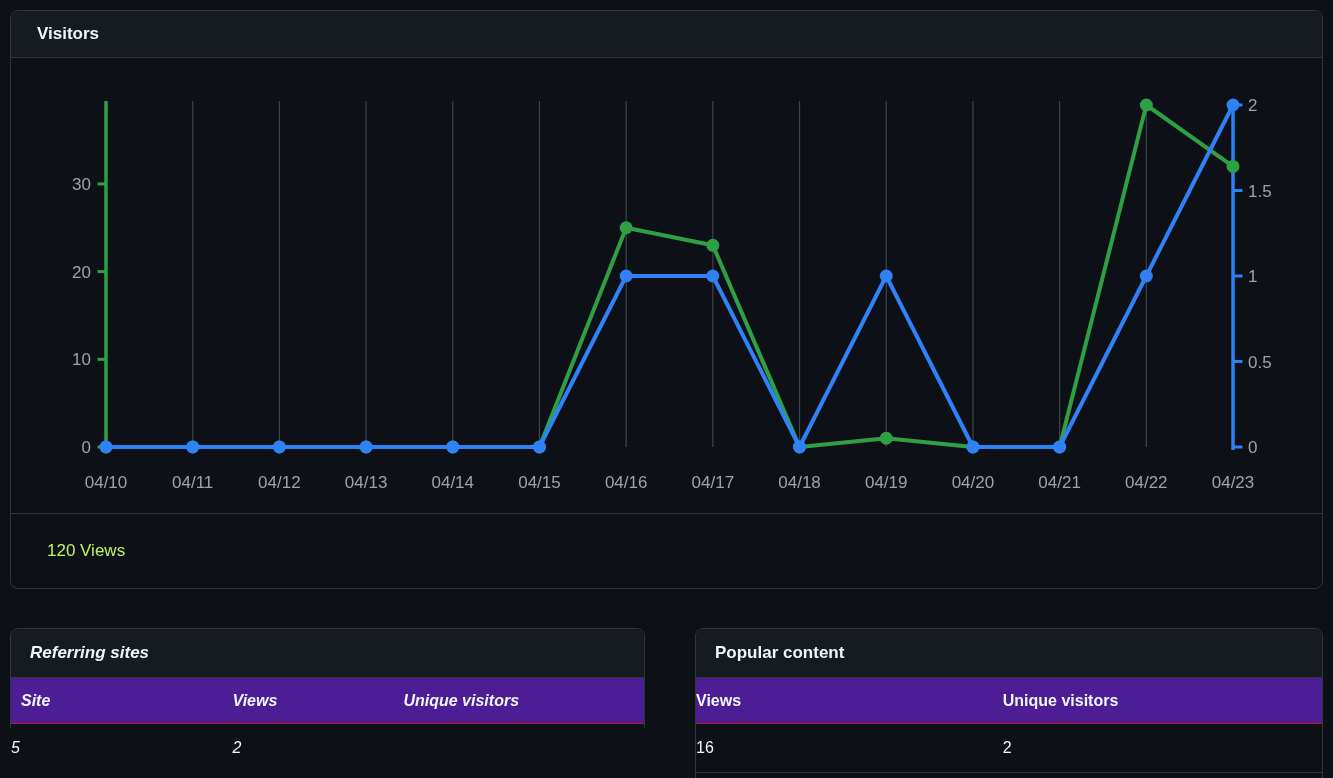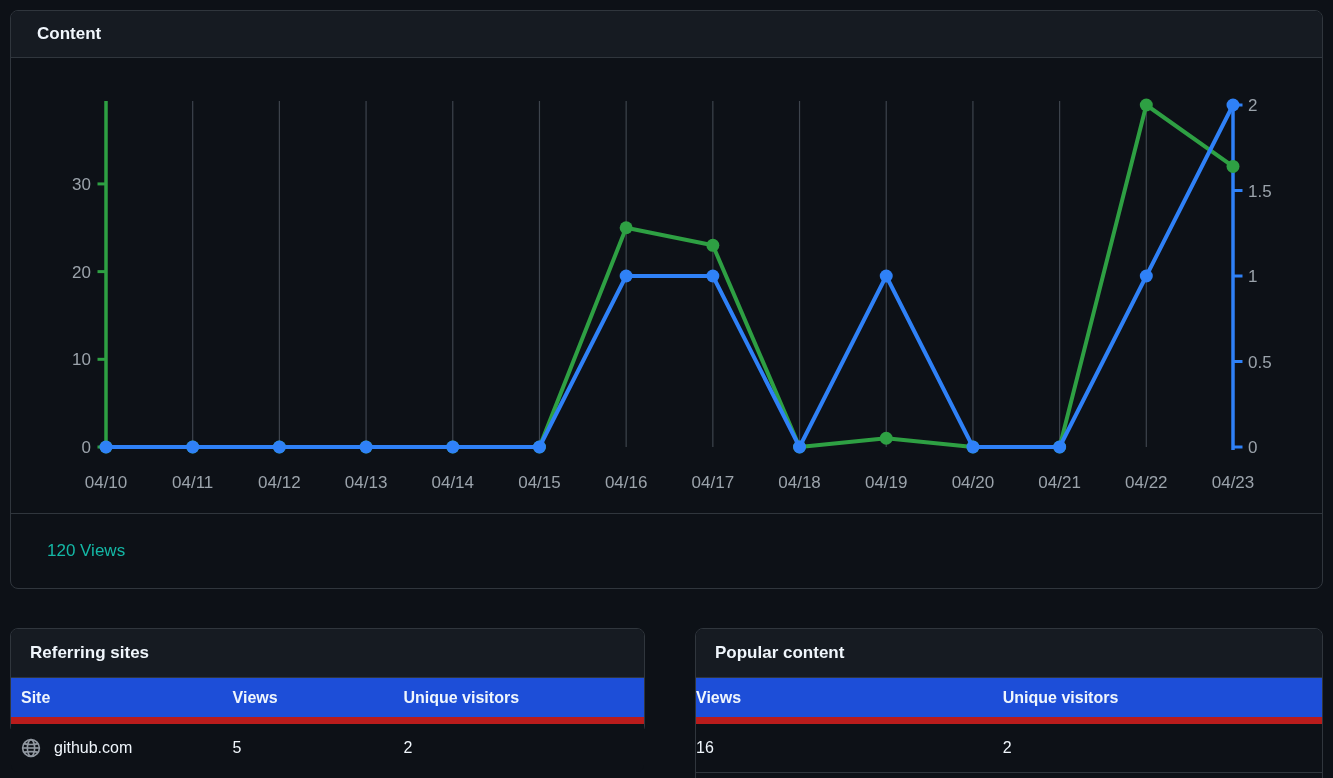--- a/index.html
+++ b/index.html
@@ -32,41 +32,41 @@
   
   #visitors-card { left: 10px; top: 10px; width: 1313px; height: 579px; }
   #visitors-card .card-header { height: 47px; padding-left: 26px; }
   #chart-body { position: relative; width: 100%; height: 455px; }
   #chart-body svg { display: block; }
   #visitors-summary {
     position: relative;
     height: 76px;
     border-top: 1px solid #30363d;
     font-size: 17px;
-    color: #14b8a6;
+    color: #bef264;
   }
   #visitors-summary .sum-item {
     position: absolute;
     top: 0;
     line-height: 74px;
     white-space: nowrap;
   }
   #summary-views { left: 36px; }
   #summary-unique { left: 673px; }
   
-  #referring-card { left: 10px; top: 628px; width: 635px; height: 106px; }
+  #referring-card { left: 10px; top: 628px; width: 635px; height: 106px; font-style: italic; }
   #popular-card  { left: 695px; top: 628px; width: 628px; height: 200px; }
   .small-card-header { height: 49px; padding-left: 19px; }
   .tbl { width: 100%; }
   .tbl-head {
     display: grid;
     height: 46px;
     align-items: center;
-    background: #1d4ed8;
-    border-bottom: 7px solid #b91c1c;
+    background: #4c1d95;
+    border-bottom: 1px solid #b91c1c;
     font-size: 16px;
     font-weight: 700;
     color: #f0f6fc;
   }
   .tbl-row {
     display: grid;
     height: 48px;
     align-items: center;
     background: #0d1117;
     font-size: 16px;
@@ -86,21 +86,21 @@
     text-overflow: ellipsis;
   }
   .stub-row { height: 40px; border-top: 1px solid #30363d; background: #0d1117; }
   .bottom-round { border-radius: 0 0 7px 7px; }
 </style>
 </head>
 <body>
 
 <div class="card" id="visitors-card">
   <div class="card-header">
-    <span class="card-title">Content</span>
+    <span class="card-title">Visitors</span>
   </div>
   <div id="chart-body">
     <svg id="visitors-chart" width="1311" height="455" viewBox="0 0 1311 455">
         <line x1="95" y1="43" x2="95" y2="389" stroke="#3d444d" stroke-width="1.2"></line>
         <line x1="181.69230769230768" y1="43" x2="181.69230769230768" y2="389" stroke="#3d444d" stroke-width="1.2"></line>
         <line x1="268.38461538461536" y1="43" x2="268.38461538461536" y2="389" stroke="#3d444d" stroke-width="1.2"></line>
         <line x1="355.0769230769231" y1="43" x2="355.0769230769231" y2="389" stroke="#3d444d" stroke-width="1.2"></line>
         <line x1="441.7692307692308" y1="43" x2="441.7692307692308" y2="389" stroke="#3d444d" stroke-width="1.2"></line>
         <line x1="528.4615384615385" y1="43" x2="528.4615384615385" y2="389" stroke="#3d444d" stroke-width="1.2"></line>
         <line x1="615.1538461538462" y1="43" x2="615.1538461538462" y2="389" stroke="#3d444d" stroke-width="1.2"></line>
@@ -186,32 +186,20 @@
   <div class="card-header small-card-header">
     <span class="card-title">Referring sites</span>
   </div>
   <div class="tbl">
     <div class="tbl-head">
       <div class="cell-first">Site</div>
       <div class="cell-center">Views</div>
       <div class="cell-center">Unique visitors</div>
     </div>
     <div class="tbl-row bottom-round">
-      <div class="cell-first">
-        <span class="row-icon">
-          <svg width="20" height="20" viewBox="0 0 16 16" fill="none" stroke="currentColor" stroke-width="1.3">
-            <circle cx="8" cy="8" r="6.7"></circle>
-            <ellipse cx="8" cy="8" rx="2.9" ry="6.7"></ellipse>
-            <line x1="1.3" y1="8" x2="14.7" y2="8"></line>
-            <path d="M2.2 4.4 C3.8 5.4 12.2 5.4 13.8 4.4"></path>
-            <path d="M2.2 11.6 C3.8 10.6 12.2 10.6 13.8 11.6"></path>
-          </svg>
-        </span>
-        <span class="site-label">github.com</span>
-      </div>
       <div class="cell-center">5</div>
       <div class="cell-center">2</div>
     </div>
   </div>
 </div>
 
 <div class="card" id="popular-card">
   <div class="card-header small-card-header">
     <span class="card-title">Popular content</span>
   </div>

